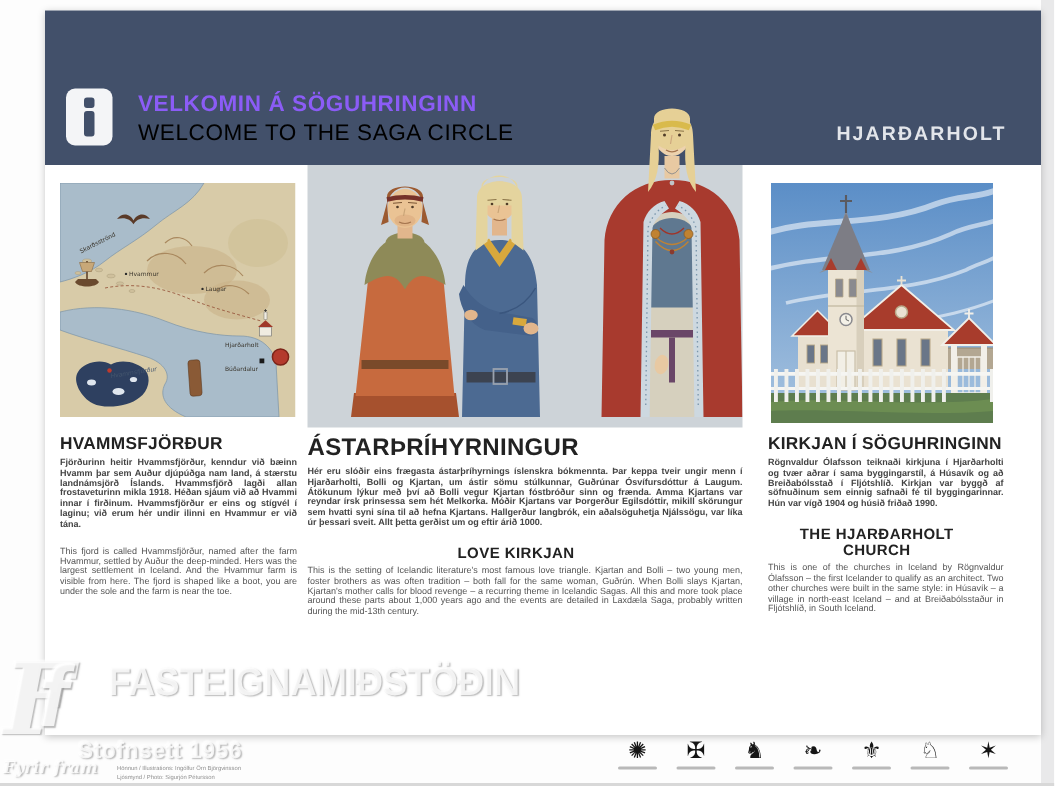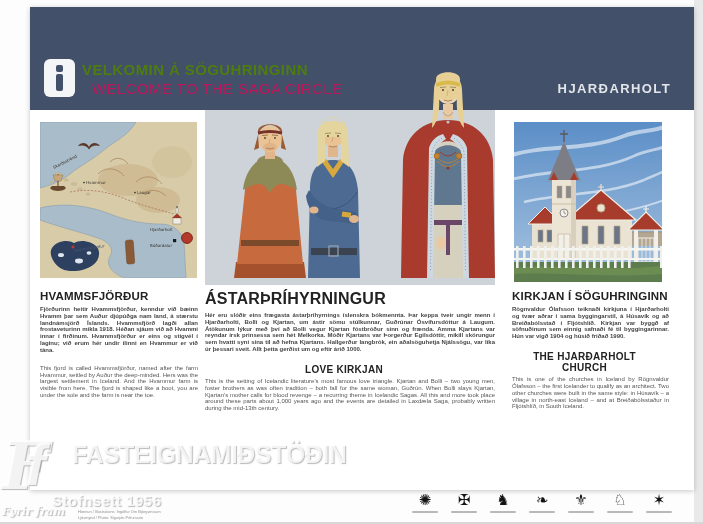--- a/index.html
+++ b/index.html
@@ -8,22 +8,22 @@
   .right-strip{position:absolute;right:0;top:0;width:9px;height:524px;background:#e9e9ea;}
   .bottom-strip{position:absolute;left:0;bottom:0;width:703px;height:2px;background:#d8d8d8;}
 
   
   .panel{position:absolute;left:30px;top:7px;width:664px;height:483px;background:#ffffff;
          box-shadow:0 1px 5px rgba(0,0,0,.22);overflow:visible;}
   .header{position:absolute;left:0;top:0;width:664px;height:103px;background:#42506a;z-index:1;}
   .info-badge{position:absolute;left:14px;top:52px;width:31px;height:38px;background:#f4f5f7;border-radius:6px;z-index:2;}
   .info-dot{position:absolute;left:12px;top:6px;width:7px;height:7px;border-radius:2px;background:#42506a;}
   .info-bar{position:absolute;left:12px;top:15px;width:7px;height:17px;border-radius:2px;background:#42506a;}
-  .title-is{position:absolute;left:52px;top:54px;font-size:15px;font-weight:700;letter-spacing:.4px;color:#4d7c0f;z-index:2;white-space:nowrap;}
-  .title-en{position:absolute;left:62px;top:73px;font-size:15px;font-weight:500;letter-spacing:.4px;color:#be185d;z-index:2;white-space:nowrap;}
+  .title-is{position:absolute;left:62px;top:54px;font-size:15px;font-weight:700;letter-spacing:.4px;color:#8b5cf6;z-index:2;white-space:nowrap;}
+  .title-en{position:absolute;left:62px;top:73px;font-size:15px;font-weight:500;letter-spacing:.4px;color:#000000;z-index:2;white-space:nowrap;}
   .loc{position:absolute;right:23px;top:74px;font-size:13px;font-weight:600;letter-spacing:1.4px;color:#e2e5ea;z-index:2;white-space:nowrap;}
 
   
   .map-box{position:absolute;left:10px;top:115px;width:157px;height:156px;z-index:2;}
   .illus-bg{position:absolute;left:175px;top:103px;width:290px;height:175px;background:#cdd3d8;z-index:1;}
   .people-box{position:absolute;left:175px;top:33px;width:290px;height:238px;z-index:3;}
   .church-box{position:absolute;left:484px;top:115px;width:148px;height:160px;z-index:2;}
 
   
   .col{position:absolute;color:#3d3d3d;}

